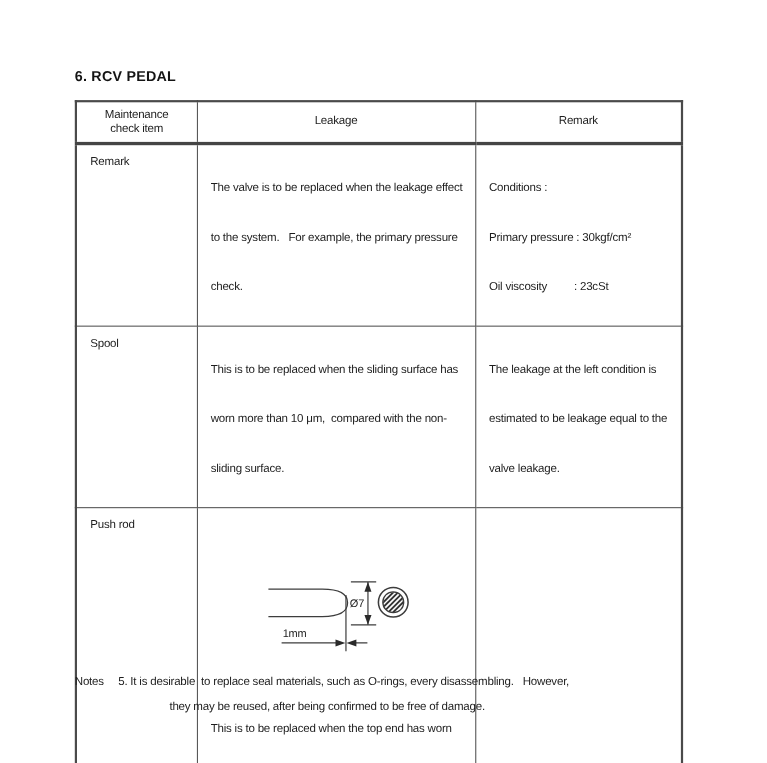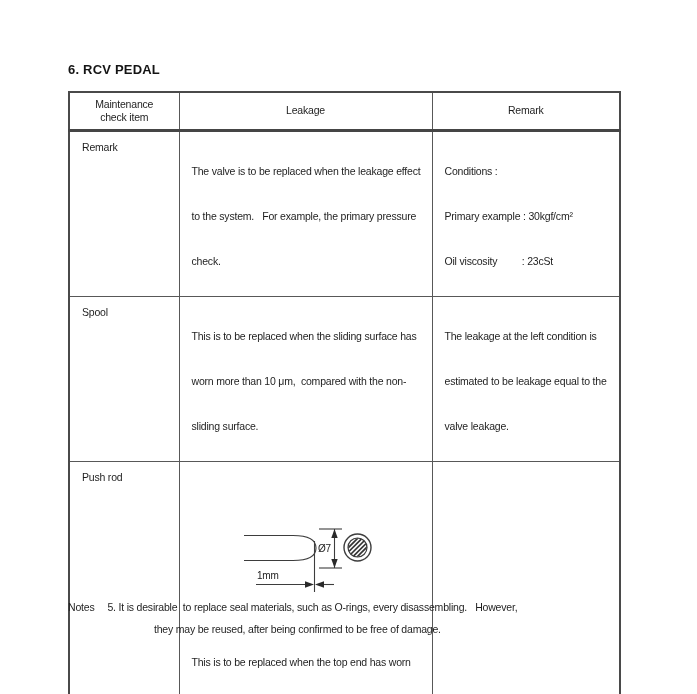--- a/index.html
+++ b/index.html
@@ -33,21 +33,21 @@
     border-bottom:3px solid #454545; white-space:normal;
   }
   .maint-table td .ln { line-height:21px; }
   tr.r-leakage   { height:68px; }
   tr.r-spool     { height:69px;padding-left:20px; }
   tr.r-pushrod   { height:154px; }
   td.cell-diagram { padding:0; }
   td.cell-diagram .rod-svg { display:block; margin:14px 0 0 0; }
   td.cell-diagram .after-diagram { padding:8px 4px 0 12px; }
   .notes {
-    position:absolute; left:68px; top:596px; width:565px;
+    position:absolute; left:68px; top:609px; width:565px;
     font-size:10.5px; letter-spacing:-0.2px; line-height:22px; color:#1e1e1e;
   }
   .notes .row1 { display:flex; white-space:pre; }
   .notes .row1 .lbl { margin-right:13px; }
   .notes .row2 { margin-left:86px; white-space:pre; }
   svg .thin { stroke:#3d3d3d; stroke-width:1.1; fill:none; }
   svg .fillarrow { fill:#2a2a2a; stroke:none; }
   svg text { font-family:"Liberation Sans", sans-serif; font-size:10px; fill:#222; letter-spacing:-0.2px; }
 </style>
 </head>
@@ -77,21 +77,21 @@
 
       <tr class="r-leakage">
         <td><div class="ln">Remark</div></td>
         <td>
           <div class="ln">The valve is to be replaced when the leakage effect</div>
           <div class="ln">to the system.   For example, the primary pressure</div>
           <div class="ln">check.</div>
         </td>
         <td>
           <div class="ln">Conditions :</div>
-          <div class="ln">Primary example : 30kgf/cm²</div>
+          <div class="ln">Primary pressure : 30kgf/cm²</div>
           <div class="ln">Oil viscosity         : 23cSt</div>
         </td>
       </tr>
 
       <tr class="r-spool">
         <td><div class="ln">Spool</div></td>
         <td>
           <div class="ln">This is to be replaced when the sliding surface has</div>
           <div class="ln">worn more than 10 μm,  compared with the non-</div>
           <div class="ln">sliding surface.</div>

